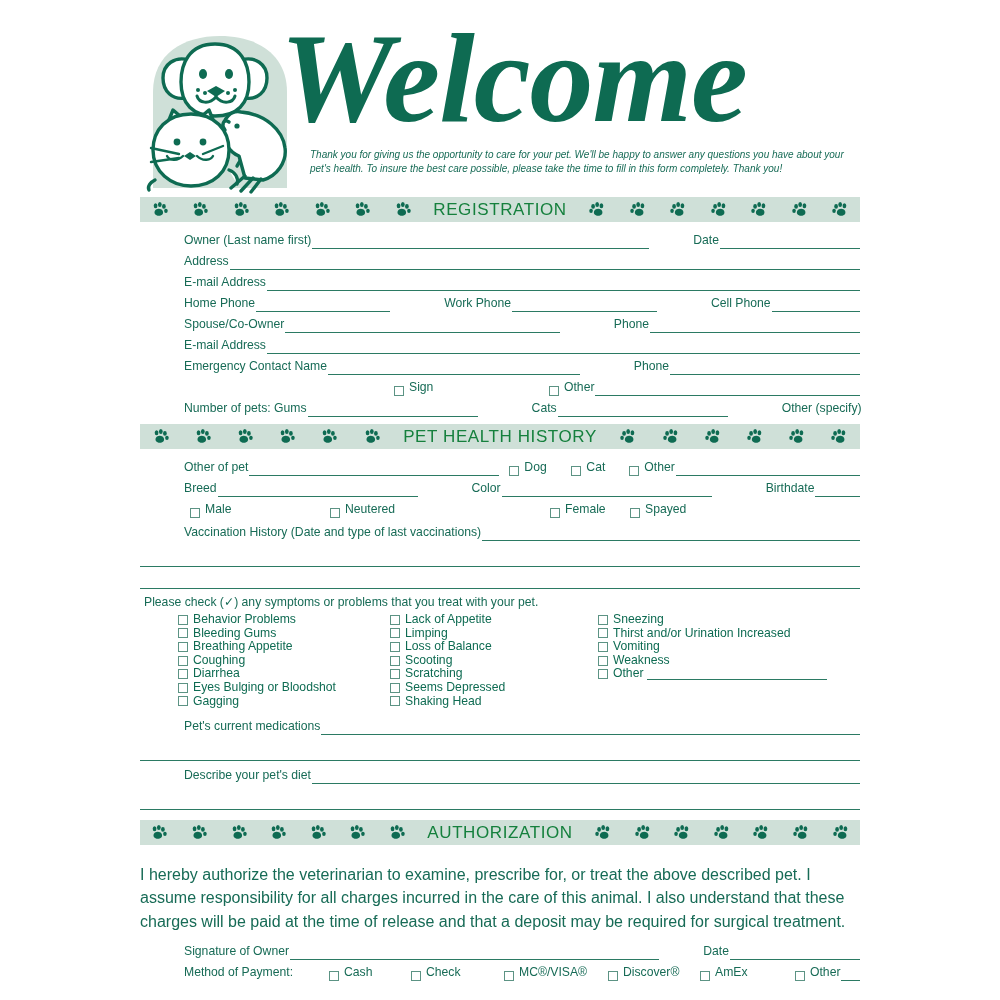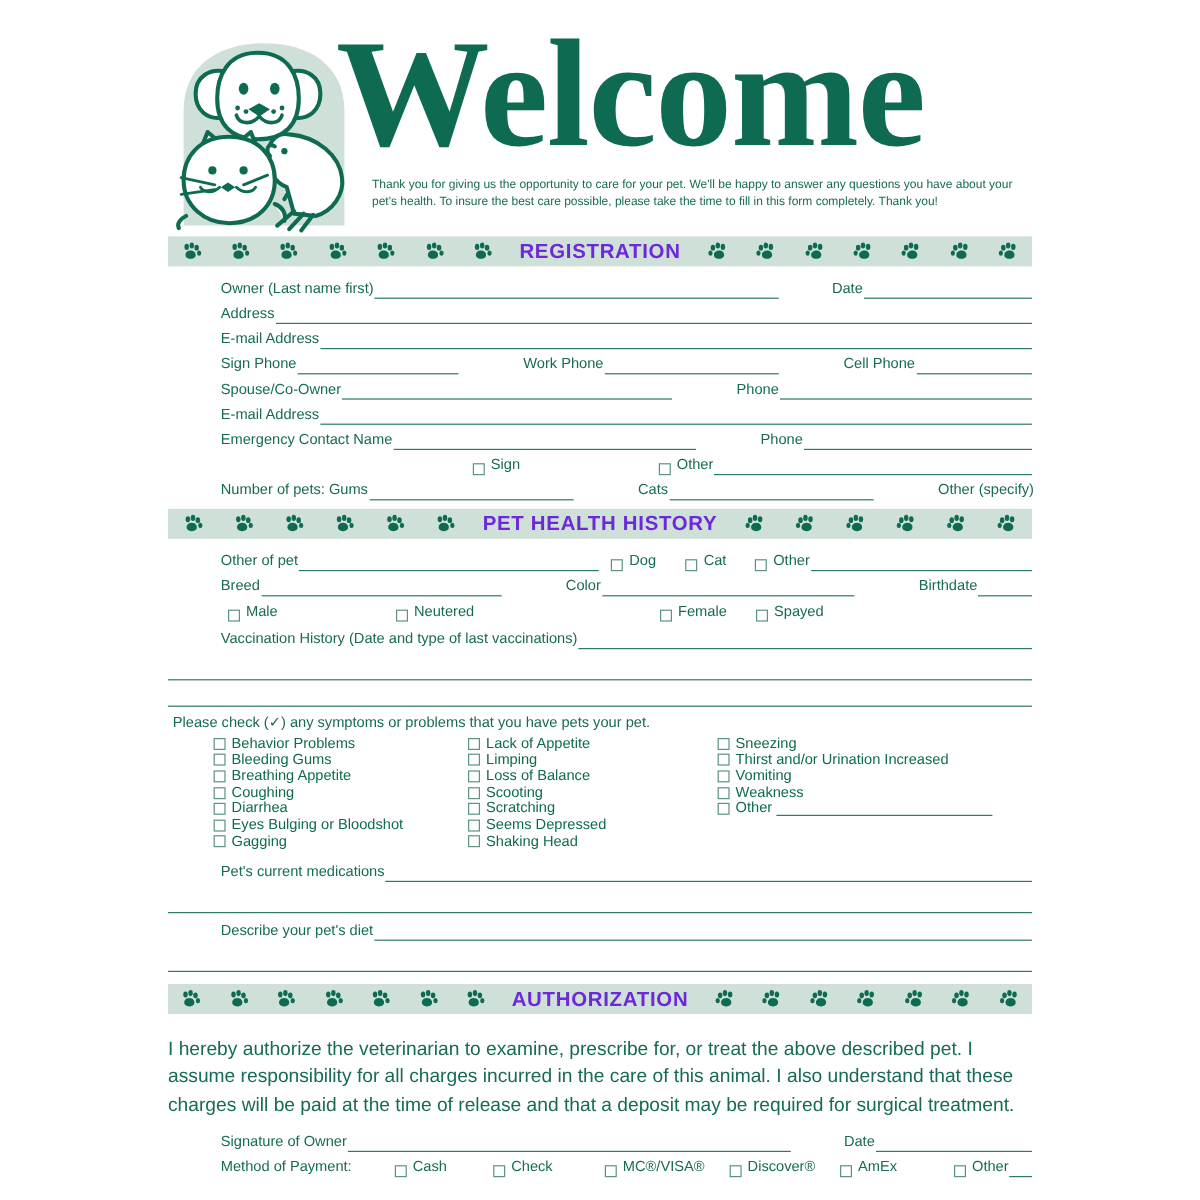--- a/index.html
+++ b/index.html
@@ -7,21 +7,21 @@
   body {
     width:1000px; height:1000px;
     background:#ffffff;
     font-family:"Liberation Sans", sans-serif;
     color:#0e6b52;
     overflow:hidden;
   }
   .page { position:relative; width:1000px; height:1000px; padding:0; }
 
   
-  .header { position:relative; height:175px; margin:22px 140px 0 140px; }
+  .header { position:relative; height:175px; margin:22px 140px 0 140px;font-style:italic; }
   .logo-wrap { position:absolute; left:5px; top:8px; width:150px; height:165px; }
   .logo-wrap svg { display:block; width:150px; height:165px; }
   .wordmark {
     position:absolute; left:140px; top:-8px;
     font-family:"Liberation Serif", serif;
     font-size:128px; line-height:1;
     font-weight:700; color:#0e6b52;
     letter-spacing:-1px;
   }
   .intro {
@@ -29,22 +29,22 @@
     font-size:10px; line-height:1.42; color:#176b56;
   }
 
   
   .banner {
     margin:0 140px; height:25px; background:#cfe0d8;
     display:flex; align-items:center; justify-content:center;
     position:relative;
   }
   .banner-title {
-    font-size:17px; font-weight:700; letter-spacing:.6px;
-    color:#6d28d9; padding:0 10px; z-index:2;
+    font-size:17px; font-weight:400; letter-spacing:.6px;
+    color:#15803d; padding:0 10px; z-index:2;
     white-space:nowrap;
   }
   .paws { display:flex; align-items:center; gap:0; flex:1; height:100%; }
   .paws.left { justify-content:space-around; }
   .paws.right { justify-content:space-around; }
   .paws svg { width:17px; height:17px; display:block; }
   .paws.right svg { transform:scaleX(-1); }
 
   
   .body { margin:0 140px; padding-top:10px; }
@@ -281,21 +281,21 @@
     </div>
     <div class="row">
       <span class="lbl">Address</span>
       <span class="fill"></span>
     </div>
     <div class="row">
       <span class="lbl">E-mail Address</span>
       <span class="fill"></span>
     </div>
     <div class="row">
-      <span class="lbl">Sign Phone</span>
+      <span class="lbl">Home Phone</span>
       <span class="fill short" style="width:134px"></span>
       <span class="gap"></span>
       <span class="lbl">Work Phone</span>
       <span class="fill short" style="width:145px"></span>
       <span class="gap"></span>
       <span class="lbl">Cell Phone</span>
       <span class="fill"></span>
     </div>
     <div class="row">
       <span class="lbl">Spouse/Co-Owner</span>
@@ -506,21 +506,21 @@
       </span>
     </div>
 
     <div class="row">
       <span class="lbl">Vaccination History (Date and type of last vaccinations)</span>
       <span class="fill"></span>
     </div>
     <div class="blankline"></div>
     <div class="blankline"></div>
 
-    <div class="sym-head">Please check (✓) any symptoms or problems that you have pets your pet.</div>
+    <div class="sym-head">Please check (✓) any symptoms or problems that you treat with your pet.</div>
 
     <div class="symbox">
       <div class="symcol c1">
         <div class="symrow">
             <span class="cb"></span>
             <span class="t">Behavior Problems</span>
           </div>
         <div class="symrow">
             <span class="cb"></span>
             <span class="t">Bleeding Gums</span>

